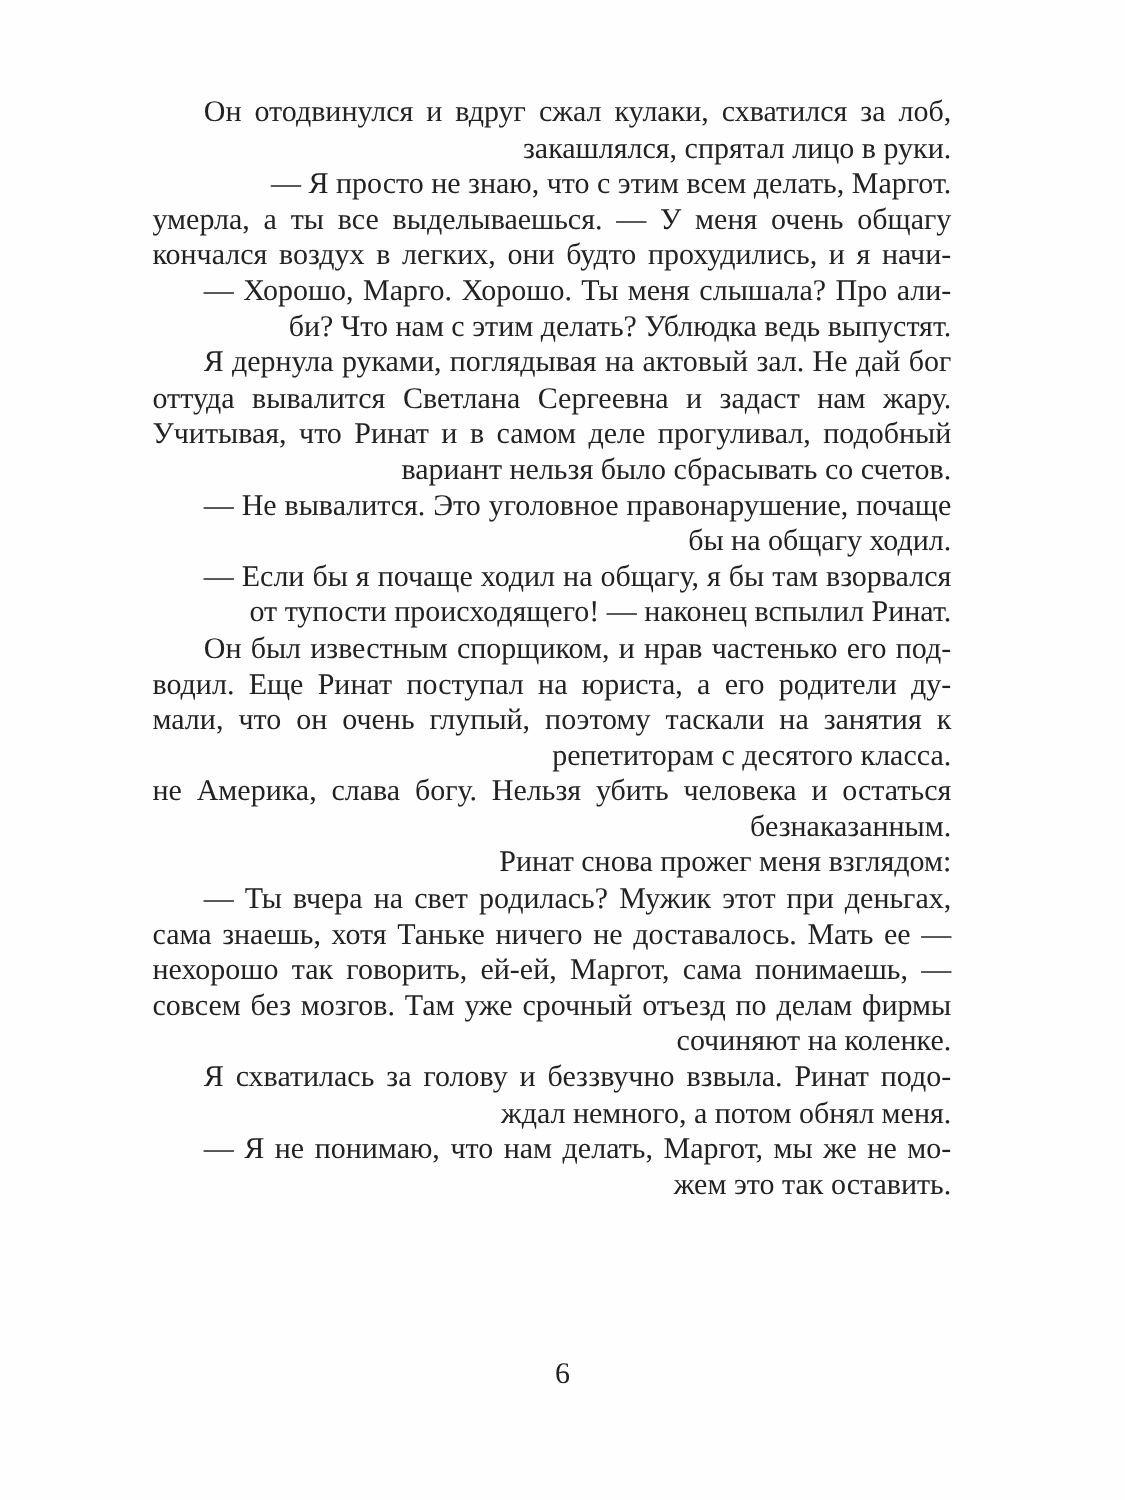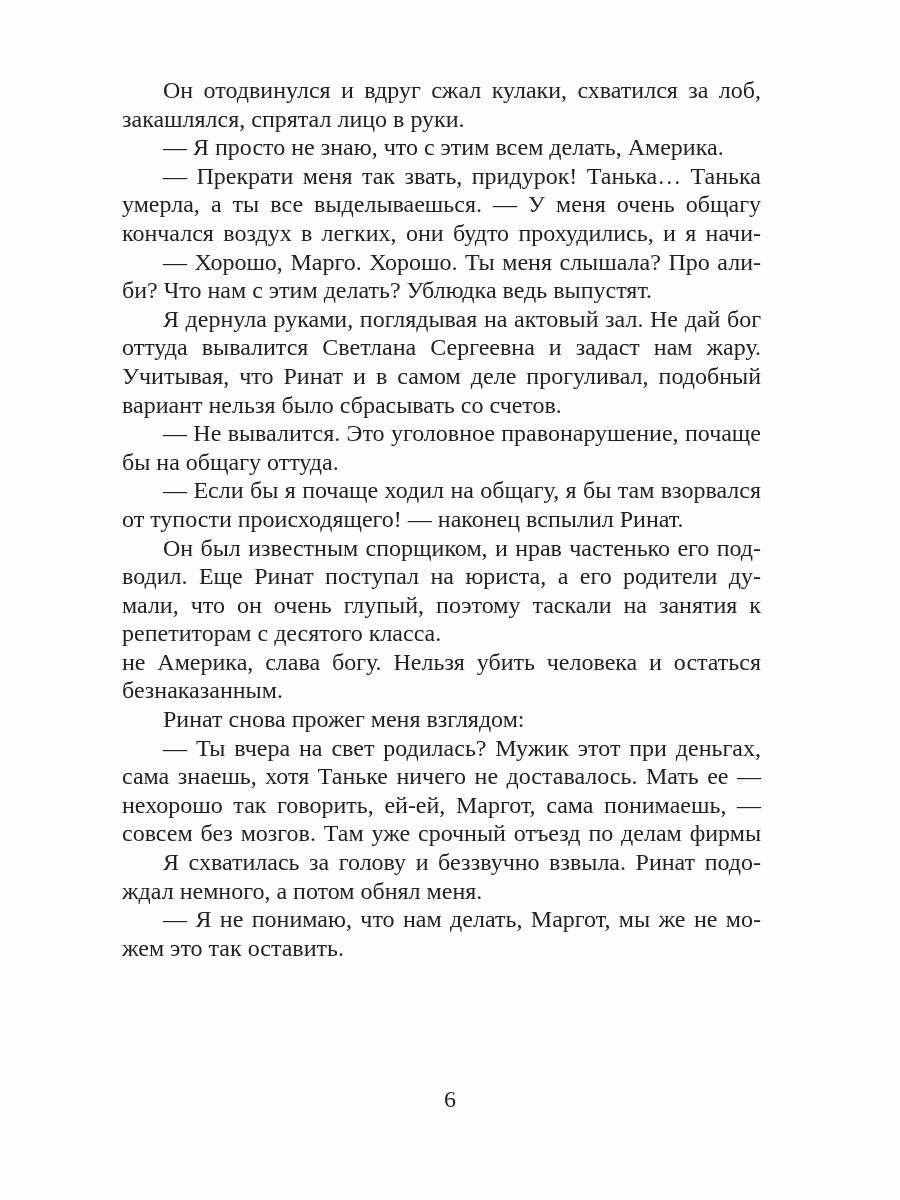--- a/index.html
+++ b/index.html
@@ -25,21 +25,21 @@
     position: absolute;
     left: 122px;
     top: 76px;
     width: 639px;
     font-size: 24px;
     line-height: 28.6px;
     letter-spacing: 0;
   }
   .line {
     min-height: 28.6px;
-    text-align: left;
+    text-align: right;
   }
   .line.just {
     text-align: justify;
     text-align-last: justify;
   }
   .line.indent {
     text-indent: 41px;
   }
   .folio {
     position: absolute;
@@ -52,44 +52,44 @@
     color: #222222;
   }
 </style>
 </head>
 <body>
 
 <div class="book-page">
   <div class="text-block" id="text-block">
       <div class="line indent just">Он отодвинулся и вдруг сжал кулаки, схватился за лоб,</div>
       <div class="line">закашлялся, спрятал лицо в руки.</div>
-      <div class="line indent">— Я просто не знаю, что с этим всем делать, Америка.</div>
-      <div class="line indent just">— Прекрати меня так звать, придурок! Танька… Танька</div>
+      <div class="line indent">— Я просто не знаю, что с этим всем делать, Маргот.</div>
       <div class="line just">умерла, а ты все выделываешься. — У меня очень общагу</div>
       <div class="line just">кончался воздух в легких, они будто прохудились, и я начи-</div>
       <div class="line indent just">— Хорошо, Марго. Хорошо. Ты меня слышала? Про али-</div>
       <div class="line">би? Что нам с этим делать? Ублюдка ведь выпустят.</div>
       <div class="line indent just">Я дернула руками, поглядывая на актовый зал. Не дай бог</div>
       <div class="line just">оттуда вывалится Светлана Сергеевна и задаст нам жару.</div>
       <div class="line just">Учитывая, что Ринат и в самом деле прогуливал, подобный</div>
       <div class="line">вариант нельзя было сбрасывать со счетов.</div>
       <div class="line indent just">— Не вывалится. Это уголовное правонарушение, почаще</div>
-      <div class="line">бы на общагу оттуда.</div>
+      <div class="line">бы на общагу ходил.</div>
       <div class="line indent just">— Если бы я почаще ходил на общагу, я бы там взорвался</div>
       <div class="line">от тупости происходящего! — наконец вспылил Ринат.</div>
       <div class="line indent just">Он был известным спорщиком, и нрав частенько его под-</div>
       <div class="line just">водил. Еще Ринат поступал на юриста, а его родители ду-</div>
       <div class="line just">мали, что он очень глупый, поэтому таскали на занятия к</div>
       <div class="line">репетиторам с десятого класса.</div>
       <div class="line just">не Америка, слава богу. Нельзя убить человека и остаться</div>
       <div class="line">безнаказанным.</div>
       <div class="line indent">Ринат снова прожег меня взглядом:</div>
       <div class="line indent just">— Ты вчера на свет родилась? Мужик этот при деньгах,</div>
       <div class="line just">сама знаешь, хотя Таньке ничего не доставалось. Мать ее —</div>
       <div class="line just">нехорошо так говорить, ей-ей, Маргот, сама понимаешь, —</div>
       <div class="line just">совсем без мозгов. Там уже срочный отъезд по делам фирмы</div>
+      <div class="line">сочиняют на коленке.</div>
       <div class="line indent just">Я схватилась за голову и беззвучно взвыла. Ринат подо-</div>
       <div class="line">ждал немного, а потом обнял меня.</div>
       <div class="line indent just">— Я не понимаю, что нам делать, Маргот, мы же не мо-</div>
       <div class="line">жем это так оставить.</div>
     </div>
   <div class="folio">6</div>
 </div>
 
 </body></html>

